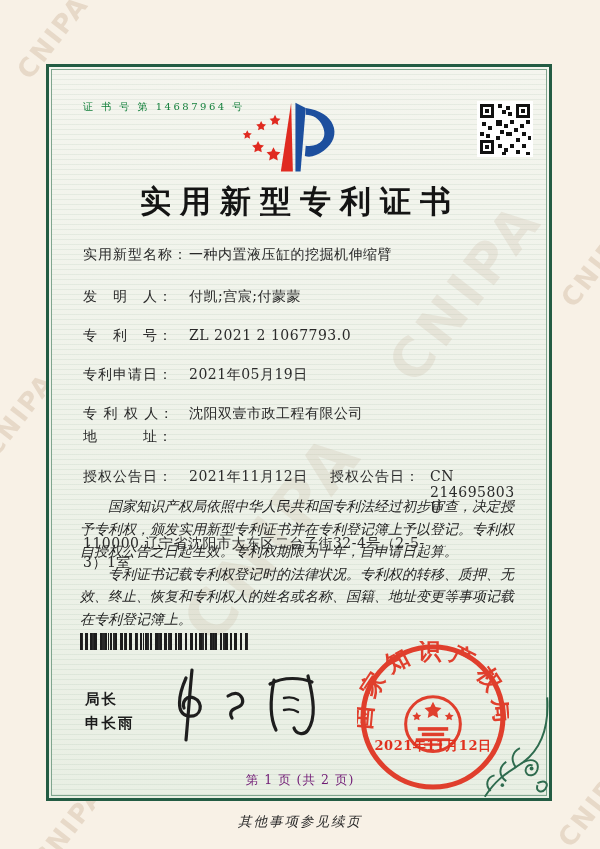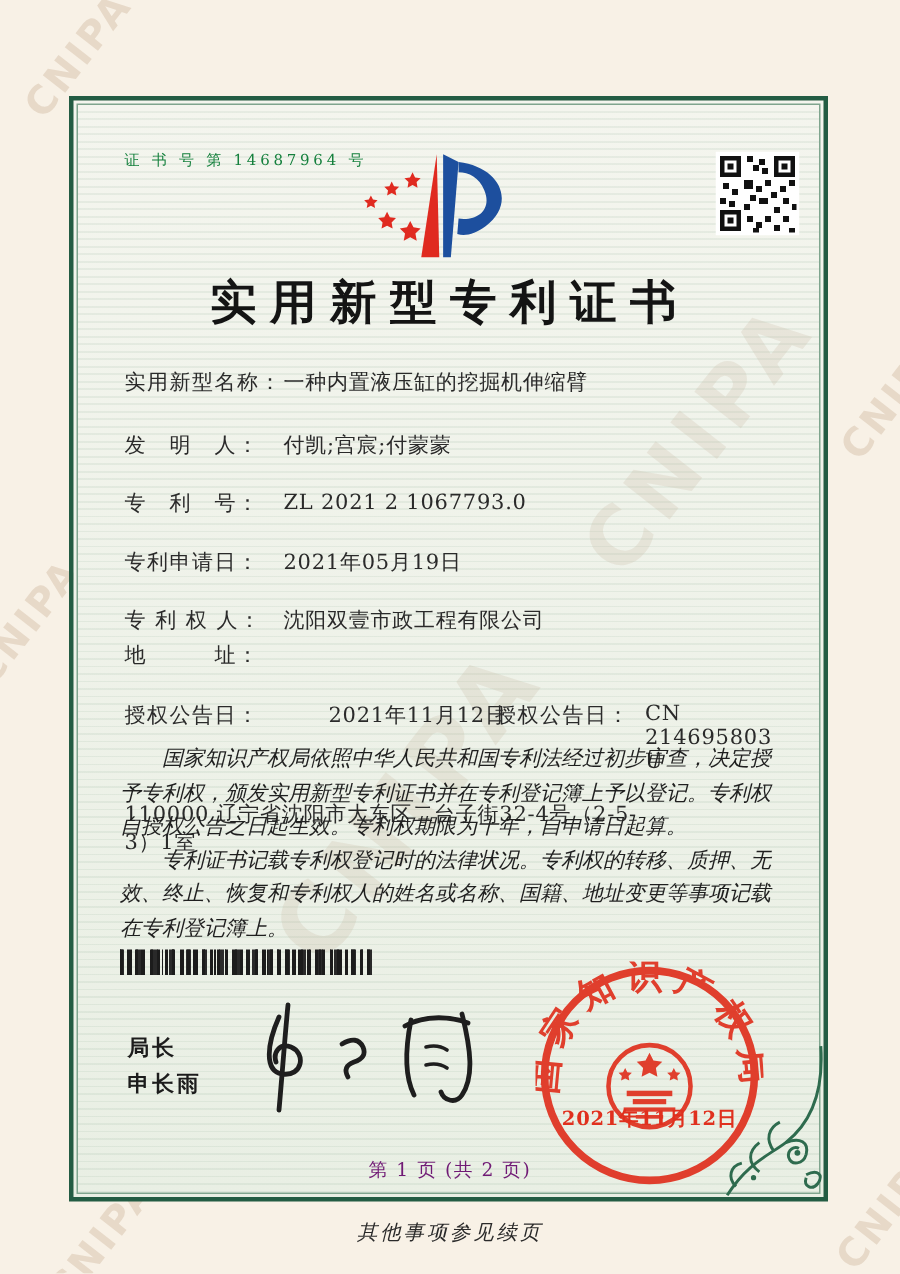--- a/index.html
+++ b/index.html
@@ -39,21 +39,21 @@
   .qr{position:absolute;left:477px;top:101px;width:56px;height:56px;}
 
   .title{position:absolute;left:0;right:0;top:181px;text-align:center;
          font-size:31px;font-weight:700;color:#141414;letter-spacing:9px;border-radius:12px;}
 
   .row{position:absolute;left:83px;display:flex;font-size:14px;color:#2a2a2a;}
   .row .lbl{flex:0 0 106px;letter-spacing:1px;}
   .row .val{letter-spacing:0.5px;}
   .r1{top:246px;} .r2{top:288px;} .r3{top:327px;} .r4{top:366px;} .r5{top:405px;}
   .r6{top:428px;flex-direction:column;} .r6 .val{width:345px;line-height:19px;}
-  .r7{top:468px;gap:30px;}
+  .r7{top:468px;}
   .pairB{position:absolute;left:247px;top:0;display:flex;}
   .pairB .lbl{flex:0 0 100px;}
 
   .paras{position:absolute;left:80px;top:495px;width:442px;font-size:14px;
          line-height:22.5px;color:#1f1f1f;font-style:italic;}
   .paras p{margin:0;text-indent:2em;}
 
   .barcode{position:absolute;left:80px;top:633px;width:168px;height:17px;
     background:
       repeating-linear-gradient(90deg,#1c1c1c 0 2px,transparent 2px 5px),

